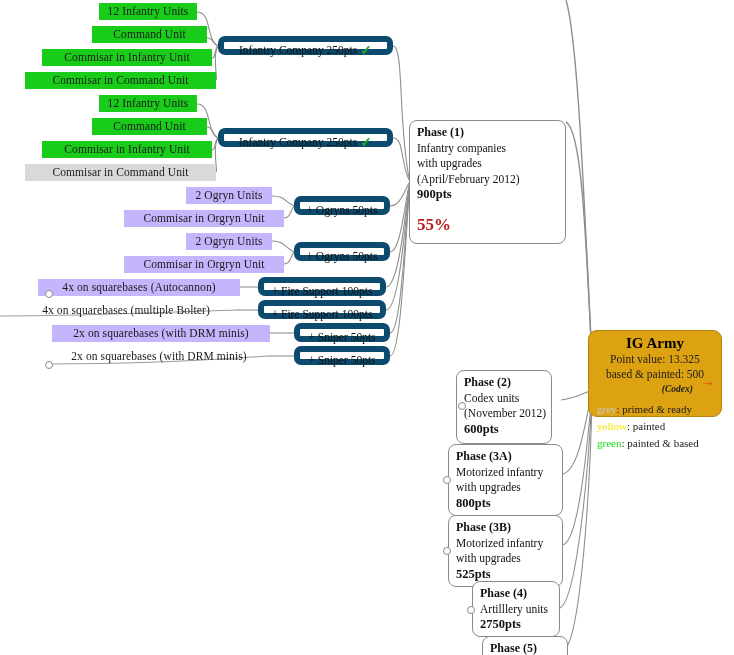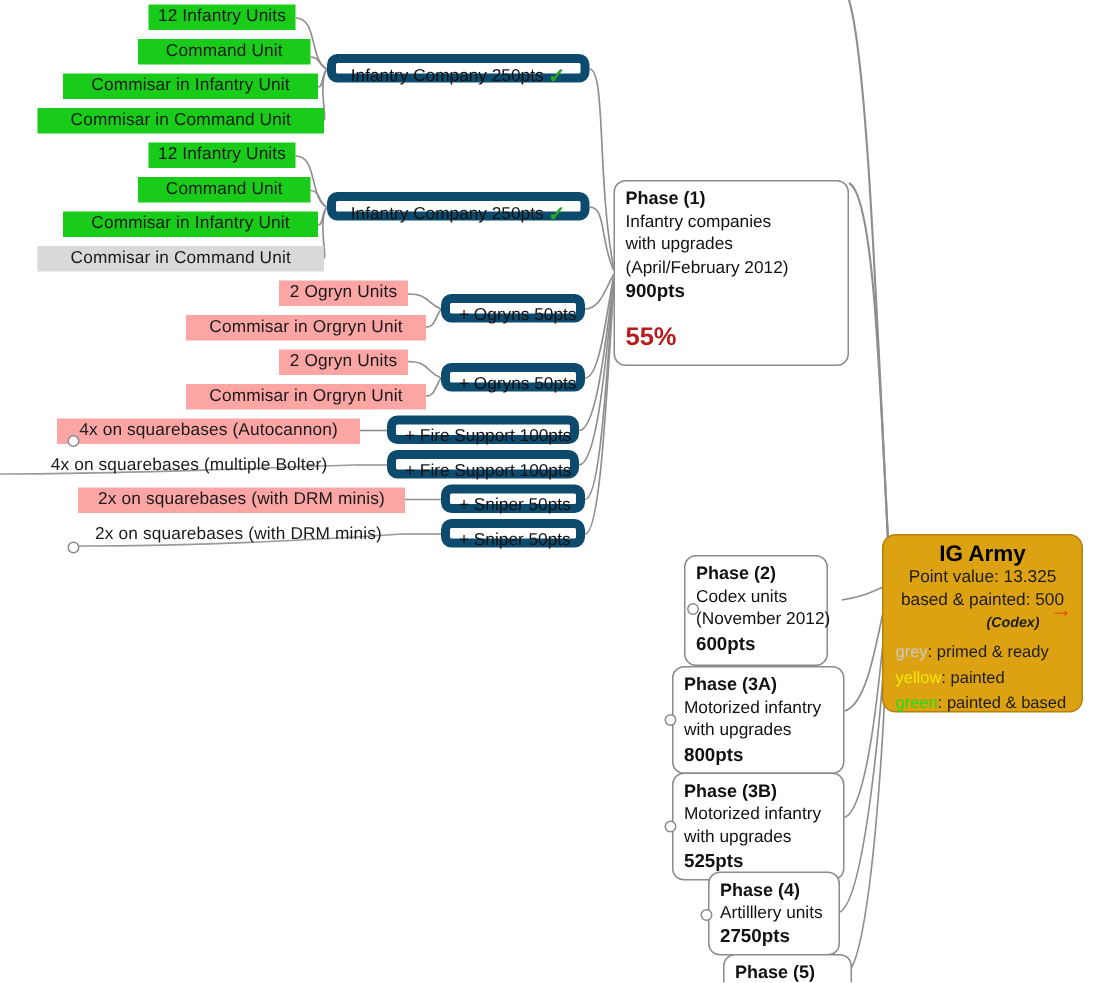--- a/index.html
+++ b/index.html
@@ -6,21 +6,21 @@
     margin: 0;
     padding: 0;
     background: #ffffff;
   }
   #canvas {
     position: relative;
     width: 734px;
     height: 655px;
     background: #ffffff;
     overflow: hidden;
-    font-family: Liberation Sans, sans-serif;
+    font-family: Liberation Serif, serif;
   }
   #links {
     position: absolute;
     left: 0; top: 0;
     width: 734px; height: 655px;
     pointer-events: none;
   }
 
   
   .leaf {
@@ -29,21 +29,21 @@
     height: 17px;
     line-height: 17px;
     font-size: 11.5px;
     color: #1a1a1a;
     text-align: center;
     white-space: nowrap;
     padding: 0 5px;
     letter-spacing: 0.1px;
   }
   .leaf.green  { background: #19cc19; }
-  .leaf.grey   { background: #fca5a5; }
+  .leaf.grey   { background: #c4b5fd; }
   .leaf.lgrey  { background: #d9d9d9; }
   .leaf.plain  { background: transparent; }
 
   
   .node {
     position: absolute;
     box-sizing: border-box;
     background: #ffffff;
     border: 6px solid #0c4a6e;
     border-radius: 7px;
@@ -266,21 +266,21 @@
     <div class="ttl">Phase (4)</div>
     <div class="sub">Artilllery units</div>
     <div class="pts">2750pts</div>
   </div>
   <div class="handle" style="left:467px; top:606px;"></div>
 
   <div class="phase" style="left:482px; top:636px; width:86px; height:40px;">
     <div class="ttl">Phase (5)</div>
   </div>
 
-  <div class="root" style="left:588px; top:356px; width:134px; height:119px;">
+  <div class="root" style="left:588px; top:330px; width:134px; height:87px;">
     <span class="rttl">IG Army</span>
     <span class="rline">Point value: 13.325</span>
     <span class="rline">based &amp; painted: 500</span>
     <span class="codex">(Codex)</span>
     <span class="legend g1"><span class="k-grey">grey</span><span>: primed &amp; ready</span></span>
     <span class="legend"><span class="k-yellow">yellow</span><span>: painted</span></span>
     <span class="legend"><span class="k-green">green</span><span>: painted &amp; based</span></span>
     <span class="arrow">→</span>
   </div>
 

